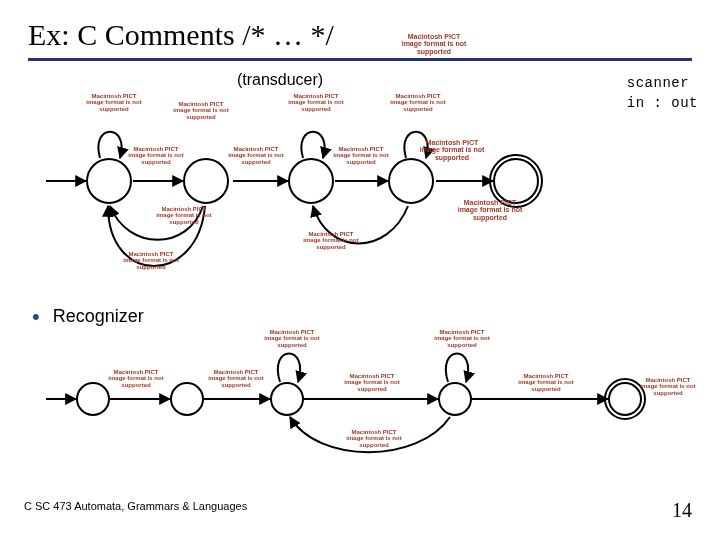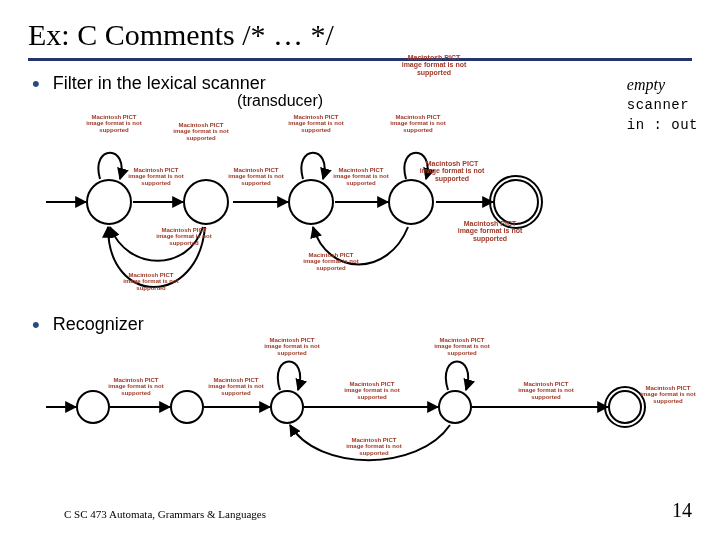--- a/index.html
+++ b/index.html
@@ -88,59 +88,53 @@
   }
   .broken-img.big { width: 72px; font-size: 7px; }
   svg.arrows {
     position: absolute;
     left: 0; top: 0;
     pointer-events: none;
   }
   .bullet-recog {
     font-size: 18px;
     font-family: Arial, sans-serif;
-    margin-top: 2px;
+    margin-top: 15px;
     margin-left: 4px;
   }
   .fsm2 {
     position: relative;
     height: 140px;
     margin-top: 2px;
   }
   .footer-left {
     position: absolute;
     left: 24px;
-    bottom: 20px;
+    bottom: 28px;
     font-size: 11px;
-    font-family: Liberation Serif, serif;
-    margin-left: 40px;
+    font-family: Liberation Sans, sans-serif;
   }
   .footer-right {
     position: absolute;
     right: 28px;
     bottom: 18px;
     font-size: 20px;
     font-family: 'Times New Roman', serif;
   }
 </style>
 </head>
 <body>
 
 <div class="slide">
   <div class="title">Ex: C Comments  /*  …  */</div>
   <div class="rule"></div>
 
-  <div class="bullet">
-    <span class="bullet-dot">•</span>
-    <span>Filter in the lexical scanner</span>
-  </div>
   <div class="subnote">(transducer)</div>
 
   <div class="legend">
-    <div class="empty">empty</div>
     <div class="mono">scanner</div>
     <div class="mono">in : out</div>
   </div>
 
   <div class="fsm">
     <svg class="arrows" width="680" height="230">
       <defs>
         <marker id="ah" viewBox="0 0 10 10" refX="9" refY="5" markerWidth="6" markerHeight="6" orient="auto-start-reverse">
           <path d="M0,0 L10,5 L0,10 z" fill="#000"></path>
         </marker>

